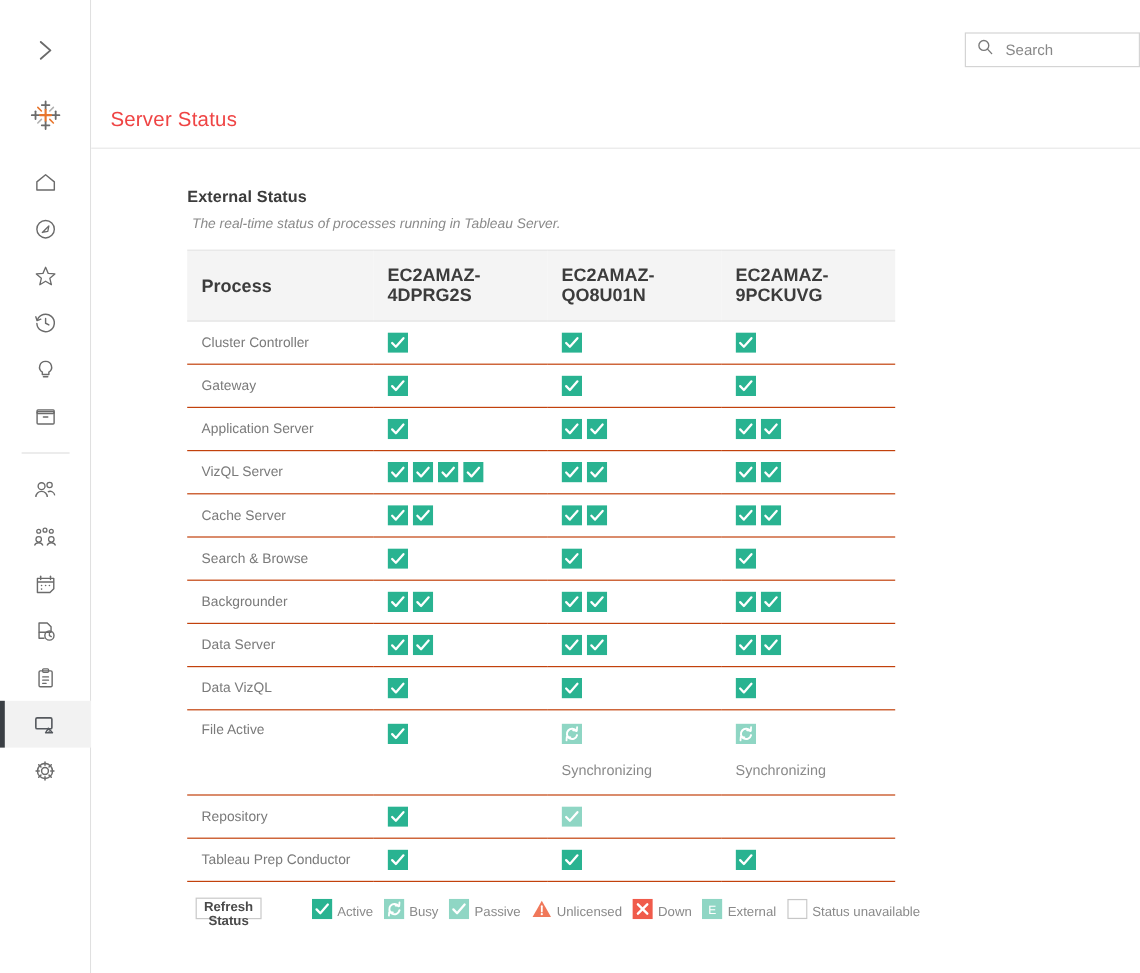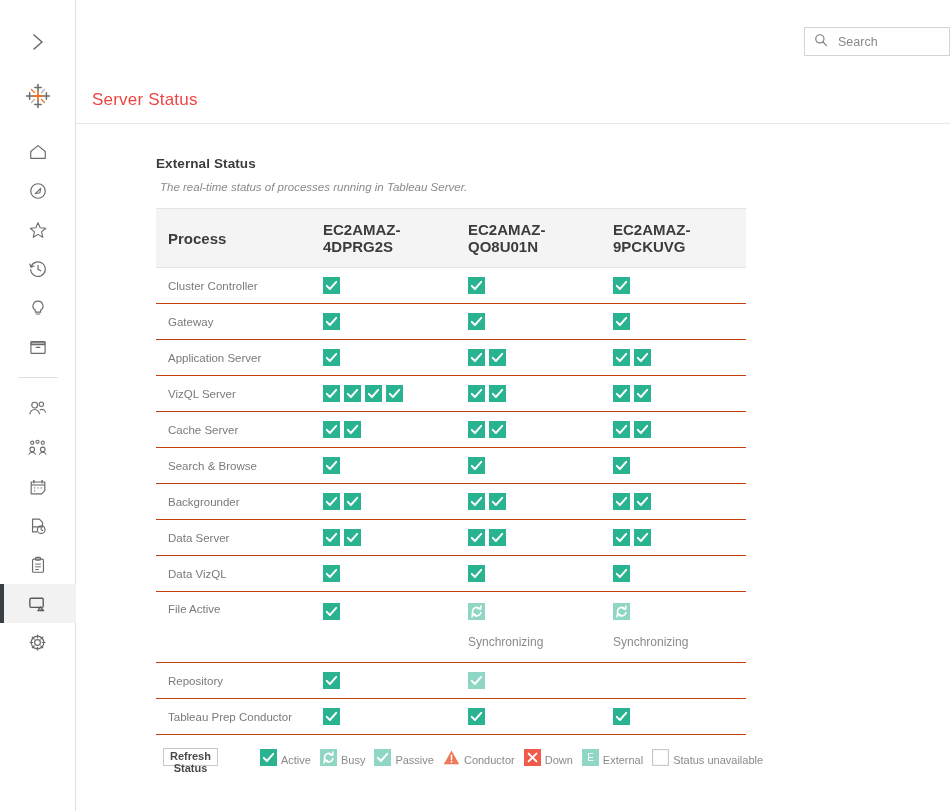--- a/index.html
+++ b/index.html
@@ -923,21 +923,21 @@
               <span class="legend-label">Passive</span>
             </div>
             <div class="legend-item">
               <span class="st">
                 <svg width="17" height="17" viewBox="0 0 17 17">
       <path d="M8.5 1.6 L16.2 15.2 L0.8 15.2 Z" fill="#f0785a"></path>
       <line x1="8.5" y1="6.2" x2="8.5" y2="10.6" stroke="#ffffff" stroke-width="1.5" stroke-linecap="round"></line>
       <circle cx="8.5" cy="12.8" r="0.95" fill="#ffffff"></circle>
     </svg>
               </span>
-              <span class="legend-label">Conductor</span>
+              <span class="legend-label">Unlicensed</span>
             </div>
             <div class="legend-item">
               <span class="st">
                 <svg width="17" height="17" viewBox="0 0 17 17">
       <rect width="17" height="17" fill="#f05b4b"></rect>
       <line x1="4.6" y1="4.6" x2="12.4" y2="12.4" stroke="#ffffff" stroke-width="2" stroke-linecap="round"></line>
       <line x1="12.4" y1="4.6" x2="4.6" y2="12.4" stroke="#ffffff" stroke-width="2" stroke-linecap="round"></line>
     </svg>
               </span>
               <span class="legend-label">Down</span>

